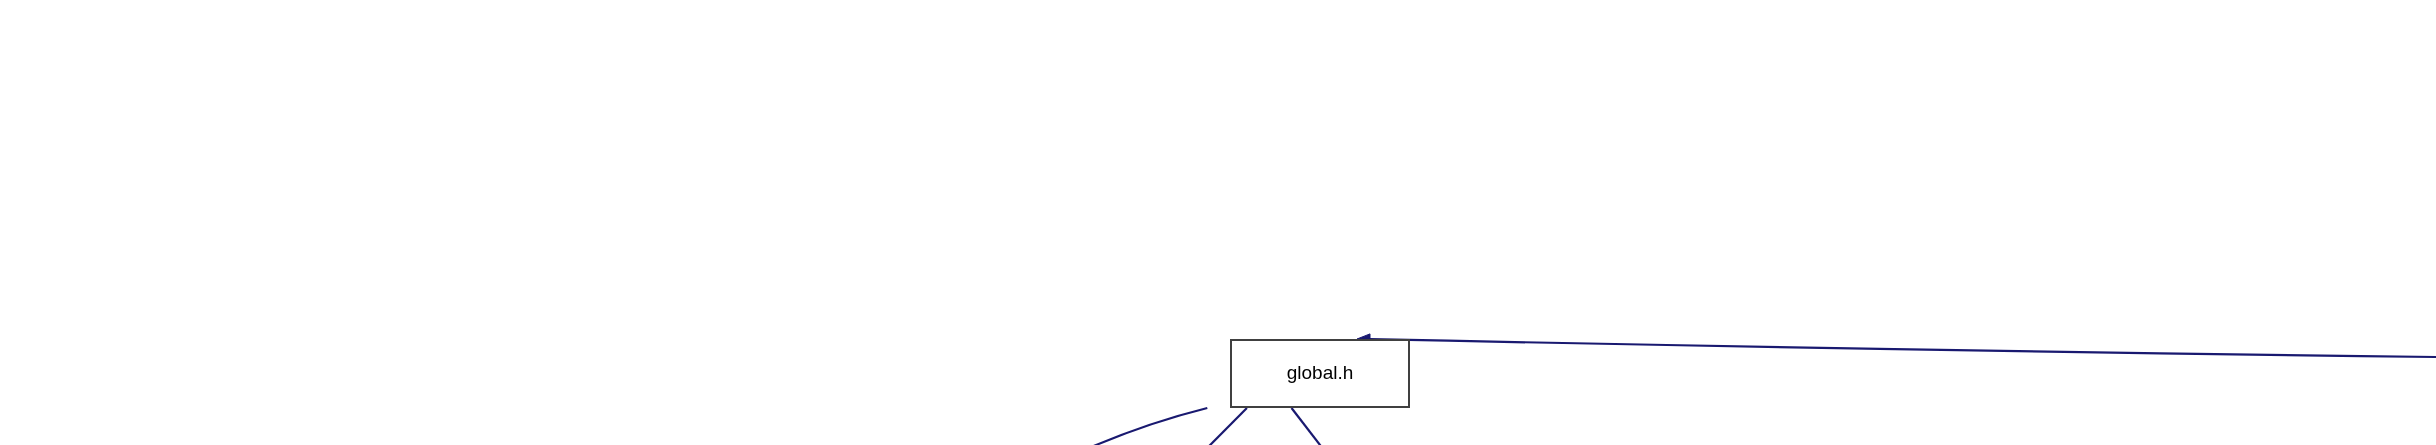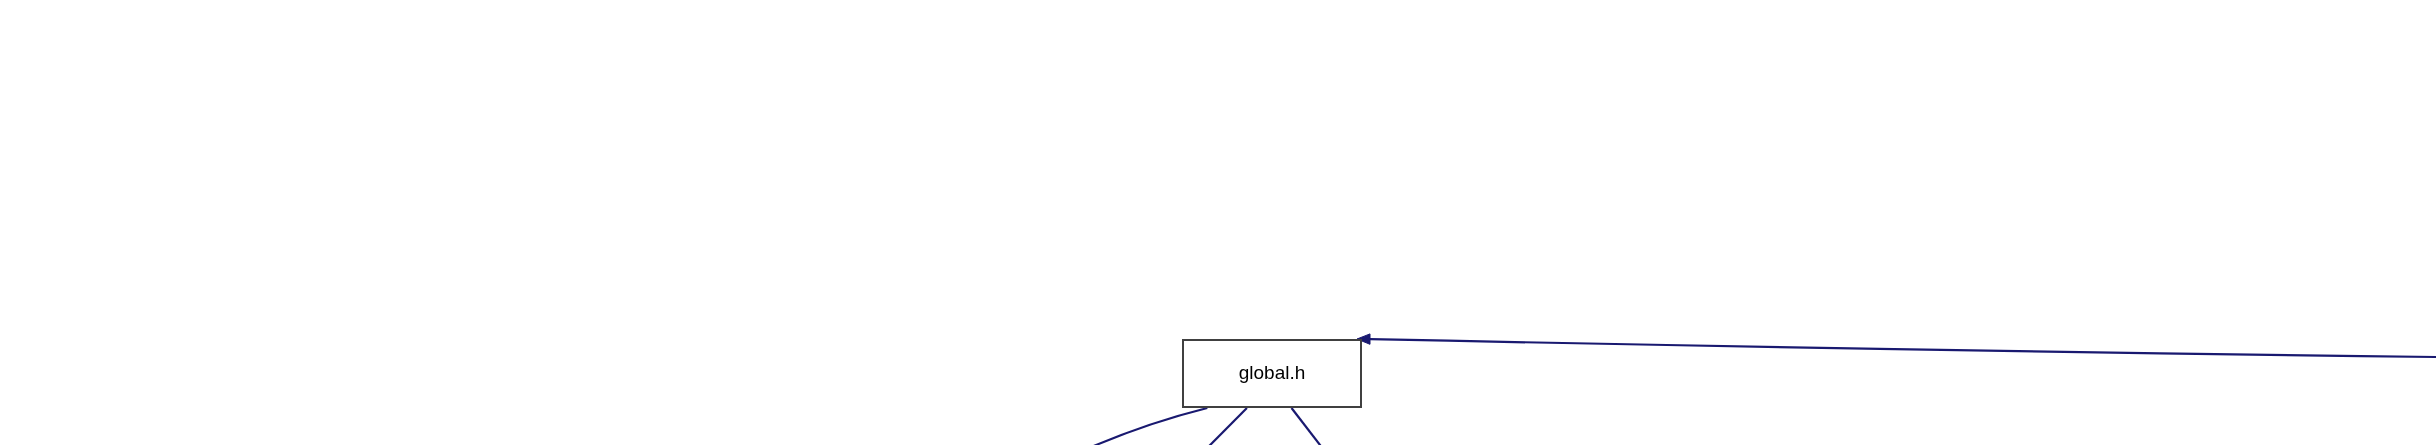--- a/index.html
+++ b/index.html
@@ -38,20 +38,21 @@
     display: flex;
     align-items: center;
     justify-content: center;
     background: #ffffff;
     border: 2px solid #404040;
     color: #000000;
     font-size: 19px;
     line-height: 1.18;
     white-space: pre;
     letter-spacing: 0px;
+    margin-left: 48px;
   }
 </style>
 </head>
 <body>
 
 <div id="graph-root">
   <svg id="graph-canvas" viewBox="0 0 2436 445" preserveAspectRatio="none">
       <path class="edge-path" d="M4946.4,120.0 Q4964.8,200.7 4983.3,281.3"></path>
       <polygon class="arrow-head" points="4986.1,294.0 4978.2,282.5 4988.3,280.2"></polygon>
       <path class="edge-path" d="M4888.0,363.0 Q3129.0,376.3 1370.0,339.1"></path>

